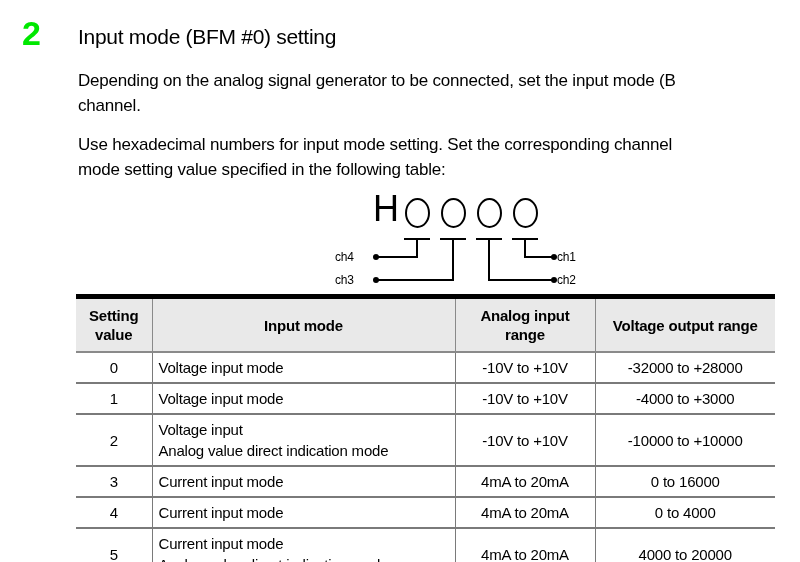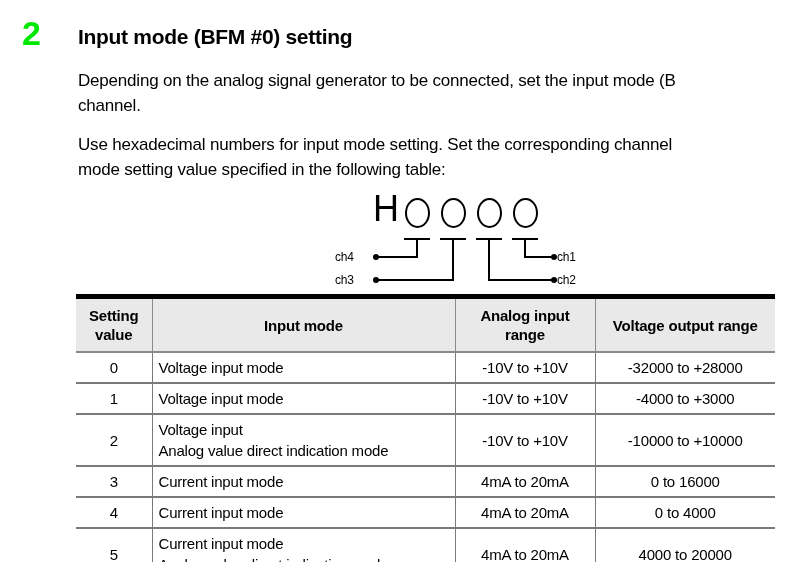--- a/index.html
+++ b/index.html
@@ -31,21 +31,21 @@
     font-size: 34px;
     font-weight: bold;
     line-height: 38px;
     letter-spacing: -1px;
   }
   .heading-title {
     position: absolute;
     left: 78px;
     top: 10px;
     font-size: 21px;
-    font-weight: bold;
+    font-weight: normal;
     line-height: 26px;
     letter-spacing: -0.3px;
     white-space: nowrap;
   }
 
   
   .para {
     position: absolute;
     left: 78px;
     font-size: 17px;

